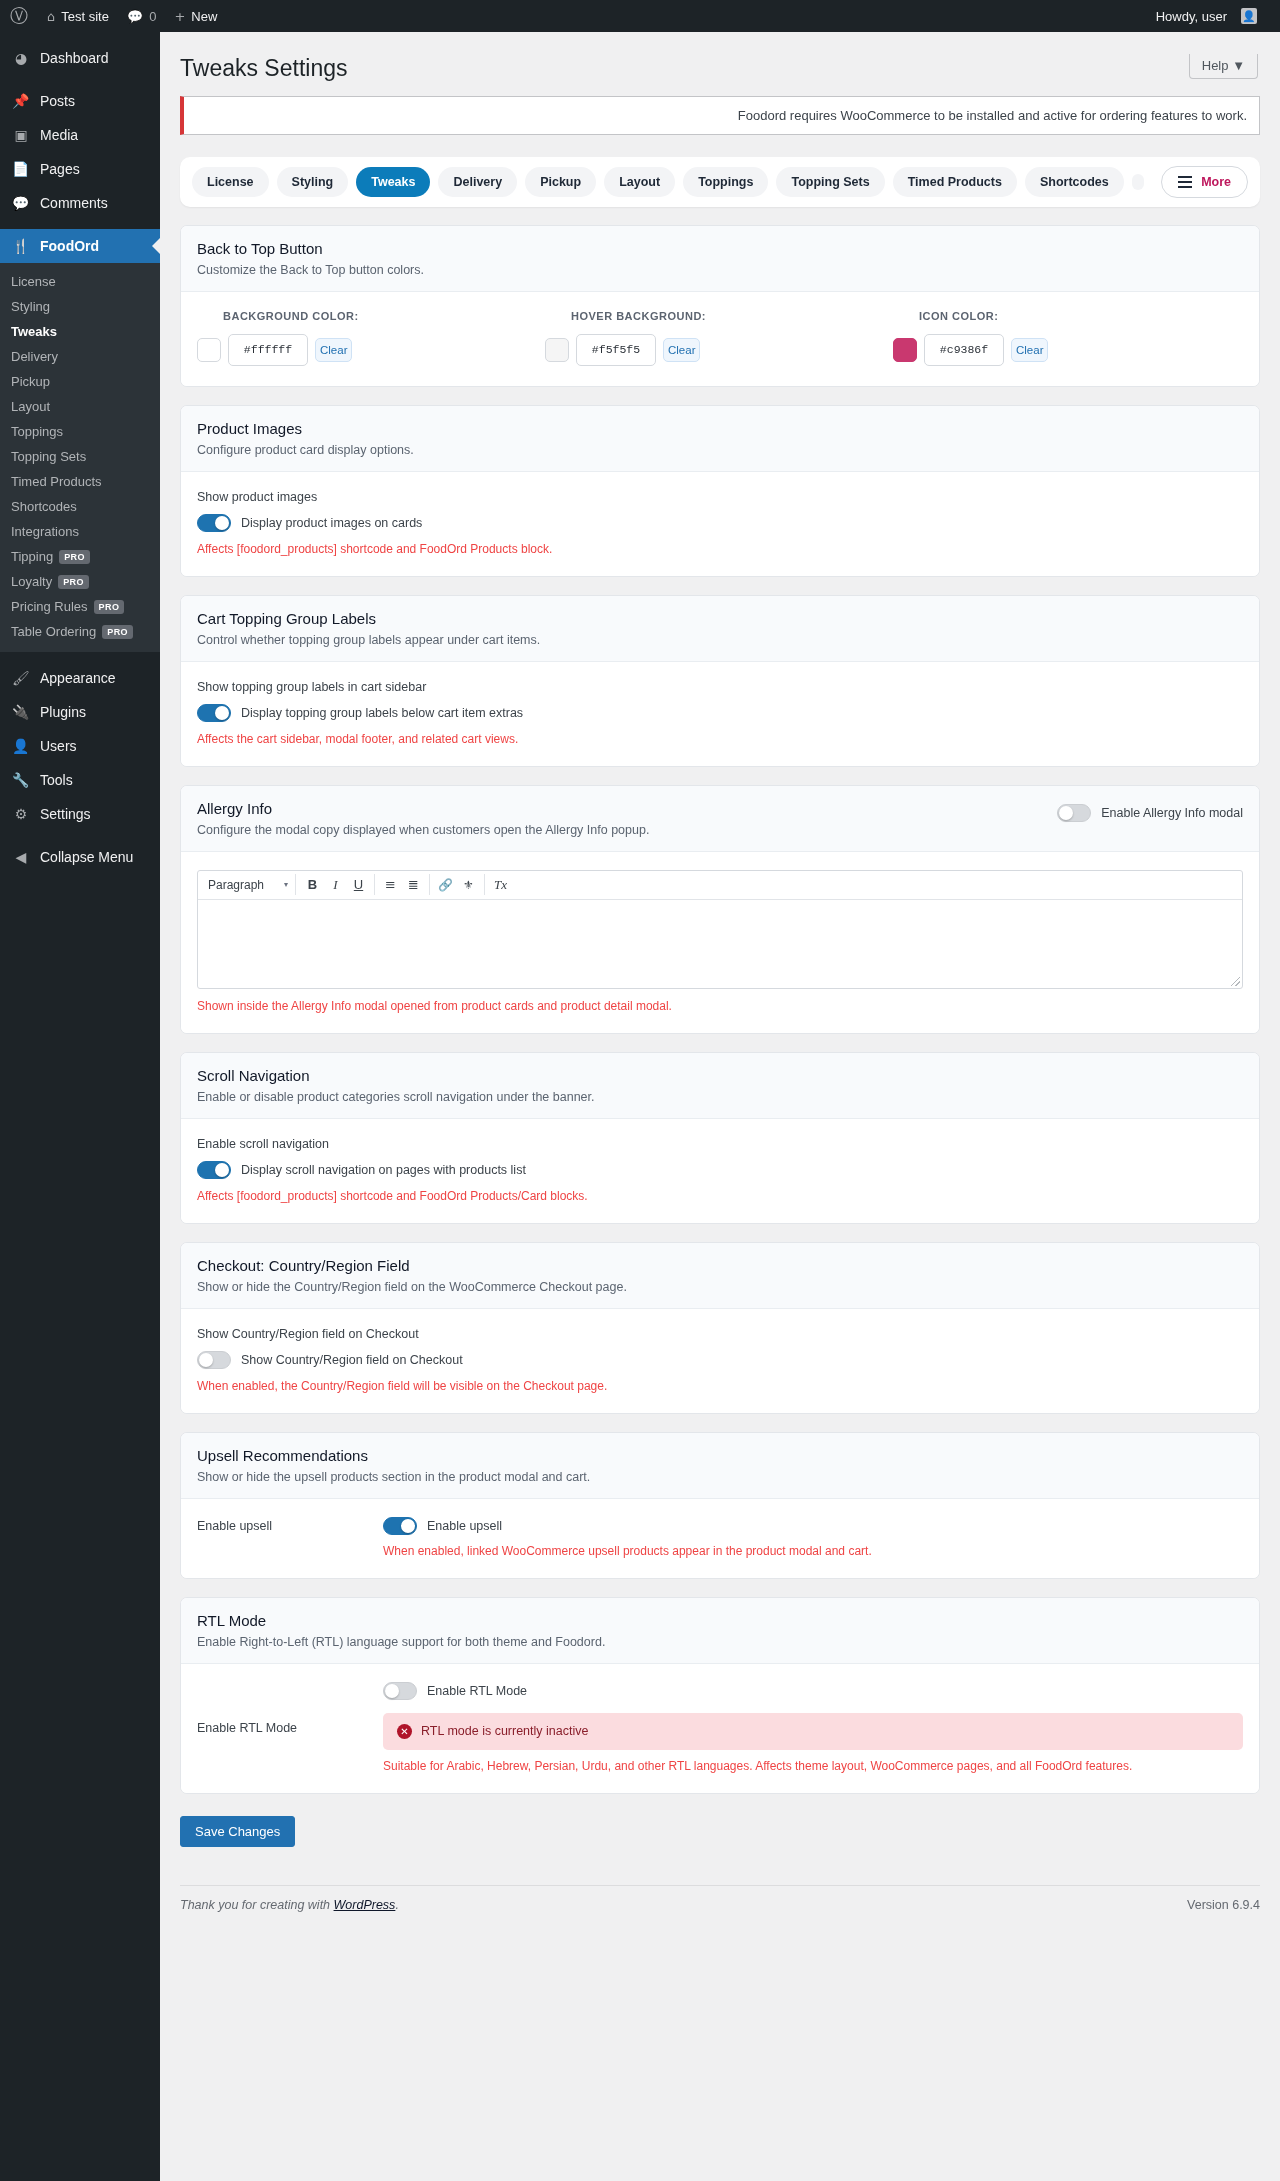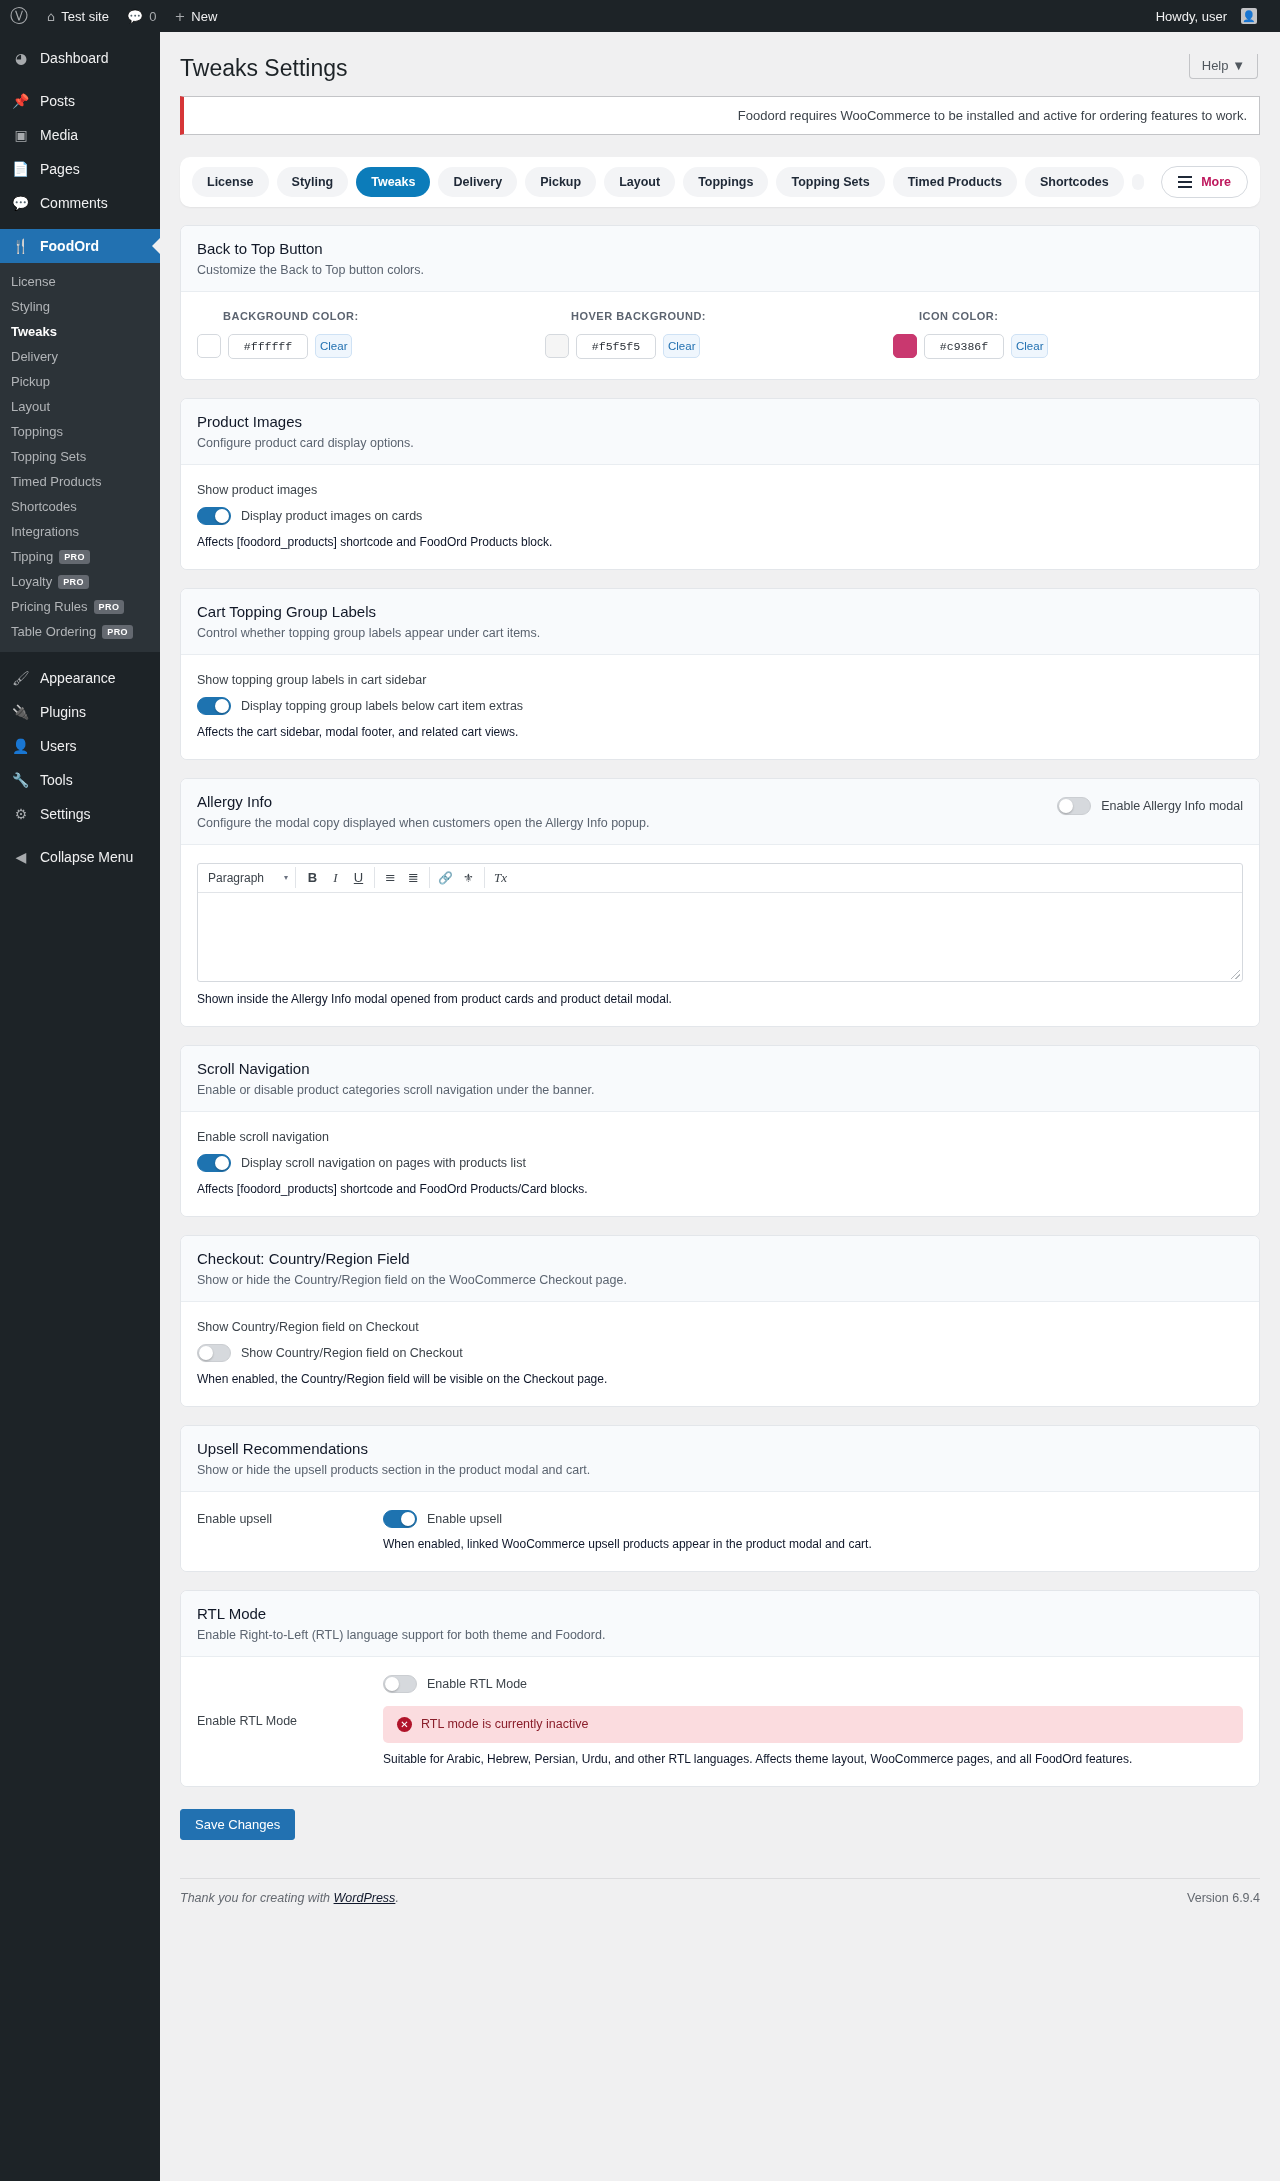--- a/index.html
+++ b/index.html
@@ -126,21 +126,21 @@
   .color-col{ width:348px; }
   .color-label{
     font-size:11px; font-weight:700; letter-spacing:.5px;
     color:#5c6470; text-transform:uppercase; margin-bottom:12px;padding-left:26px;
   }
   .color-ctrl{display:flex; align-items:center; gap:7px;}
   .swatch{
     width:24px;height:24px;border-radius:5px;border:1px solid #d5d9de;
   }
   .hexbox{
-    width:80px; height:25px; border:1px solid #d5d9de; border-radius:5px;
+    width:80px; height:32px; border:1px solid #d5d9de; border-radius:5px;
     background:#fff; display:flex; align-items:center; justify-content:center;
     font-family:"Liberation Mono", monospace; font-size:11.5px; color:#2b3138;
   }
   .clear-btn{
     background:#eff6fd; border:1px solid #cfe2f5; border-radius:5px;
     color:#2271b1; font-size:11.5px; padding:5px 4px;
   }
 
   
   .field-label{font-size:12.5px; color:#3c434a; margin-bottom:10px;}
@@ -149,21 +149,21 @@
     width:34px; height:18px; border-radius:10px; background:#d6d9dd;
     position:relative; flex:0 0 auto; border:1px solid #cbced2;
   }
   .switch .knob{
     position:absolute; top:1px; left:1px; width:14px; height:14px;
     border-radius:50%; background:#fff; box-shadow:0 1px 2px rgba(0,0,0,.25);
   }
   .switch.on{ background:#1e73b0; border-color:#1e73b0; }
   .switch.on .knob{ left:auto; right:1px; }
   .toggle-text{font-size:12.5px; color:#3c434a;}
-  .help-text{font-size:12px; color:#0f172a; margin-top:10px;}
+  .help-text{font-size:12px; color:#ef4444; margin-top:10px;}
   .help-text.indent{margin-top:9px;}
 
   
   .editor{
     border:1px solid #d5d9de; border-radius:3px; background:#fff;
   }
   .editor-toolbar{
     display:flex; align-items:center; gap:0;
     border-bottom:1px solid #e1e4e8; padding:4px 6px; height:29px;
   }

